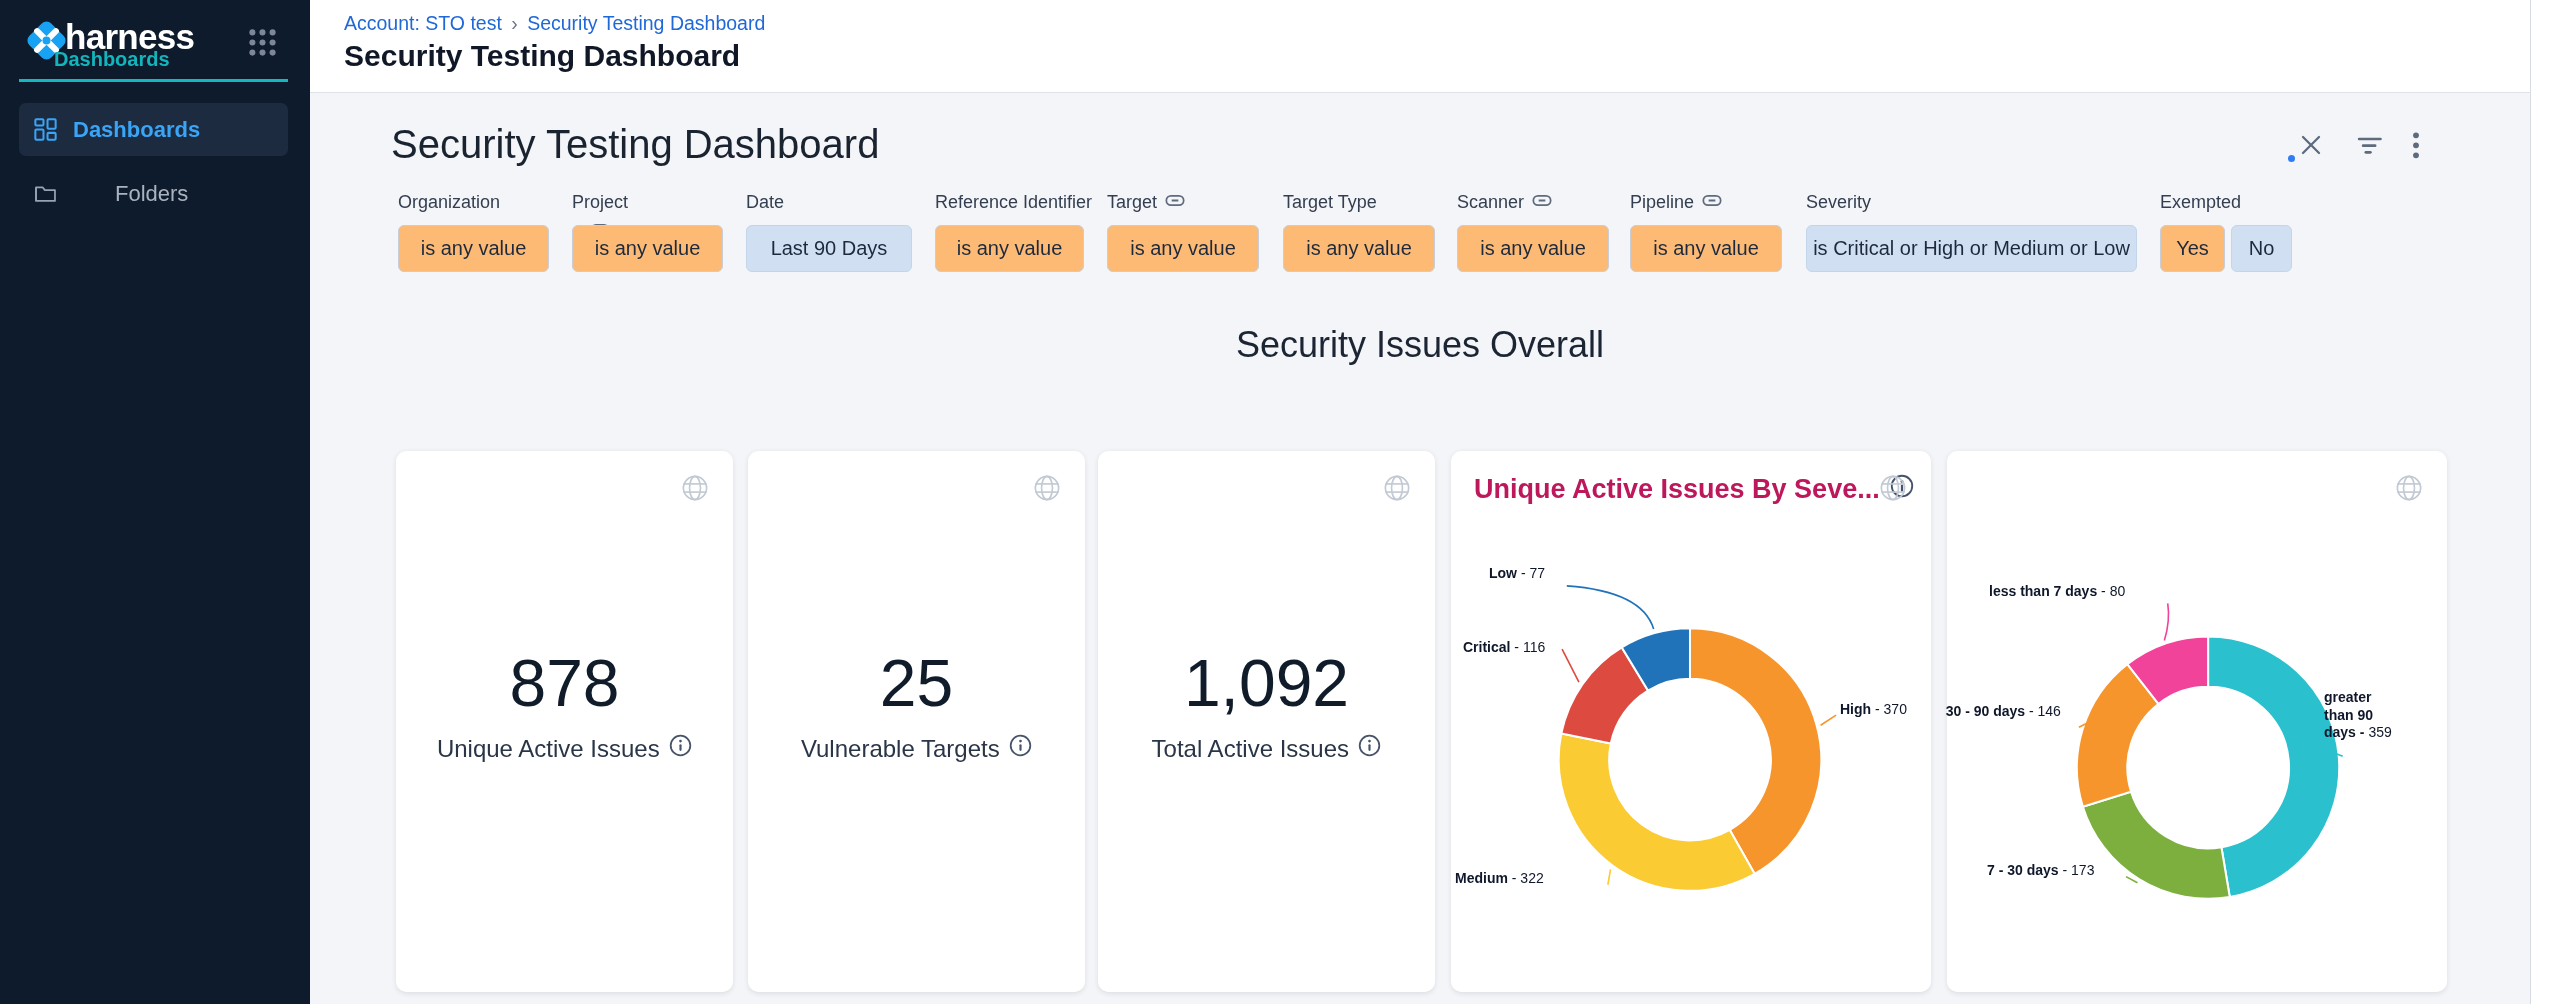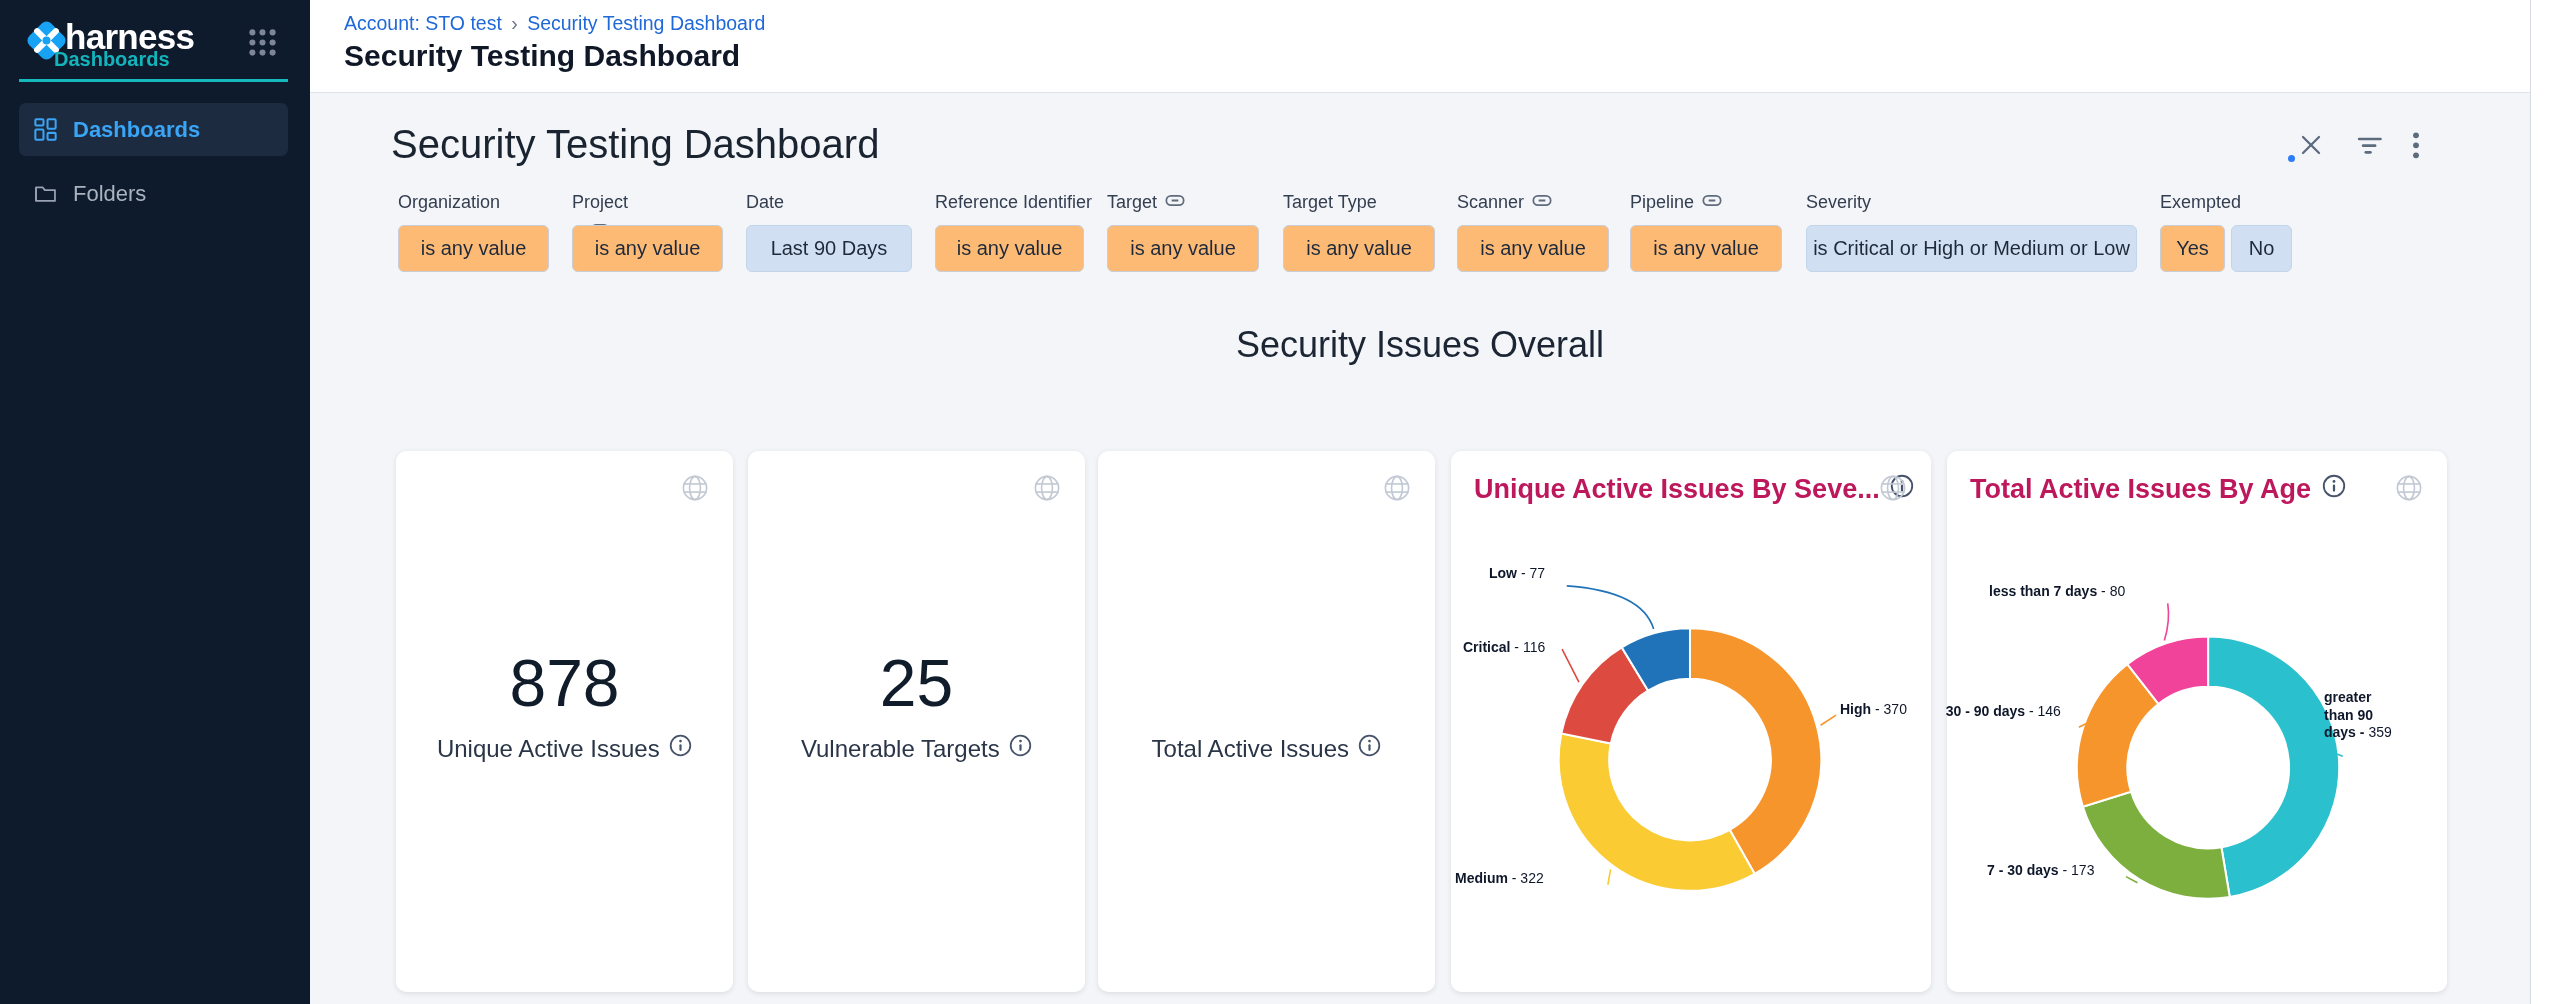--- a/index.html
+++ b/index.html
@@ -97,21 +97,21 @@
     <span class="nicon">
       <svg width="23" height="23" viewBox="0 0 34 34" fill="none" stroke="#3aa5f6" stroke-width="3">
         <rect x="2" y="2" width="12" height="9" rx="1.5"></rect>
           <rect x="20" y="2" width="12" height="14" rx="1.5"></rect>
         <rect x="2" y="17" width="12" height="15" rx="1.5"></rect>
           <rect x="20" y="22" width="12" height="10" rx="1.5"></rect>
       </svg>
     </span>
     <span class="nav-label">Dashboards</span>
   </div>
-  <div class="nav-item plain" style="top:167px;">
+  <div class="nav-item plain" style="top:167px;gap:42px;">
     <span class="nicon">
       <svg width="23" height="23" viewBox="0 0 34 34" fill="none" stroke="#98a2b1" stroke-width="2.6">
         <path d="M3 8 L13 8 L16 12 L31 12 L31 28 L3 28 Z" stroke-linejoin="round"></path>
         <path d="M3 8 L3 28"></path>
       </svg>
     </span>
     <span class="nav-label">Folders</span>
   </div>
 </aside>
 
@@ -244,20 +244,21 @@
             </svg></span>
         </div>
       </div>
       <div class="tile" style="left:788px; width:337px;">
         <div class="globe"><svg width="30" height="30" viewBox="0 0 44 44" fill="none" stroke="#c2c9d4" stroke-width="2.4">
             <circle cx="22" cy="22" r="17"></circle>
             <ellipse cx="22" cy="22" rx="8" ry="17"></ellipse>
             <line x1="5" y1="16" x2="39" y2="16"></line>
             <line x1="5" y1="28" x2="39" y2="28"></line>
           </svg></div>
+        <div class="stat-number">1,092</div>
         <div class="stat-label">
           <span>Total Active Issues</span>
           <span><svg width="23" height="23" viewBox="0 0 34 34" fill="none">
               <circle cx="17" cy="17" r="14.5" stroke="#46536a" stroke-width="2.6"></circle>
               <circle cx="17" cy="10.5" r="2" fill="#46536a"></circle>
               <rect x="15.4" y="15" width="3.2" height="10" rx="1.6" fill="#46536a"></rect>
             </svg></span>
         </div>
       </div>
       <div class="tile" style="left:1141px; width:480px;">
@@ -284,28 +285,20 @@
           <path d="M190,343 L165,294" fill="none" stroke="#DD4B40" stroke-width="2.4"></path>
           <path d="M253.6,291.4 A195 195 0 0 1 355.0,263.0 L355.0,338.0 A120 120 0 0 0 292.6,355.5 Z" fill="#2173B9" stroke="#ffffff" stroke-width="3"></path>
           <path d="M301,264 Q284,208 172,200" fill="none" stroke="#2173B9" stroke-width="2.4"></path>
         </svg>
         <div class="dlabel" style="left:389px; top:250px;"><b>High</b> - <span style="font-weight:400">370</span></div>
         <div class="dlabel" style="left:4px; top:419px;"><b>Medium</b> - <span style="font-weight:400">322</span></div>
         <div class="dlabel" style="left:-4px; top:188px;margin-left:16px;"><b>Critical</b> - <span style="font-weight:400">116</span></div>
         <div class="dlabel" style="left:38px; top:114px;"><b>Low</b> - <span style="font-weight:400">77</span></div>
       </div>
       <div class="tile" style="left:1637px; width:500px;">
-        <div class="donut-title">
-          <span>Total Active Issues By Age</span>
-          <span><svg width="24" height="24" viewBox="0 0 34 34" fill="none">
-              <circle cx="17" cy="17" r="14.5" stroke="#46536a" stroke-width="2.6"></circle>
-              <circle cx="17" cy="10.5" r="2" fill="#46536a"></circle>
-              <rect x="15.4" y="15" width="3.2" height="10" rx="1.6" fill="#46536a"></rect>
-            </svg></span>
-        </div>
         <div class="globe"><svg width="30" height="30" viewBox="0 0 44 44" fill="none" stroke="#c2c9d4" stroke-width="2.4">
             <circle cx="22" cy="22" r="17"></circle>
             <ellipse cx="22" cy="22" rx="8" ry="17"></ellipse>
             <line x1="5" y1="16" x2="39" y2="16"></line>
             <line x1="5" y1="28" x2="39" y2="28"></line>
           </svg></div>
         <svg width="500" height="541" class="donut-svg" viewBox="0 0 743 803">
           <path d="M388.0,275.0 A195 195 0 0 1 420.2,662.3 L407.8,588.4 A120 120 0 0 0 388.0,350.0 Z" fill="#2BC0CD" stroke="#ffffff" stroke-width="3"></path>
           <path d="M588,453 L554,440" fill="none" stroke="#2BC0CD" stroke-width="2.4"></path>
           <path d="M420.2,662.3 A195 195 0 0 1 201.9,528.1 L273.5,505.8 A120 120 0 0 0 407.8,588.4 Z" fill="#7CAF3D" stroke="#ffffff" stroke-width="3"></path>

